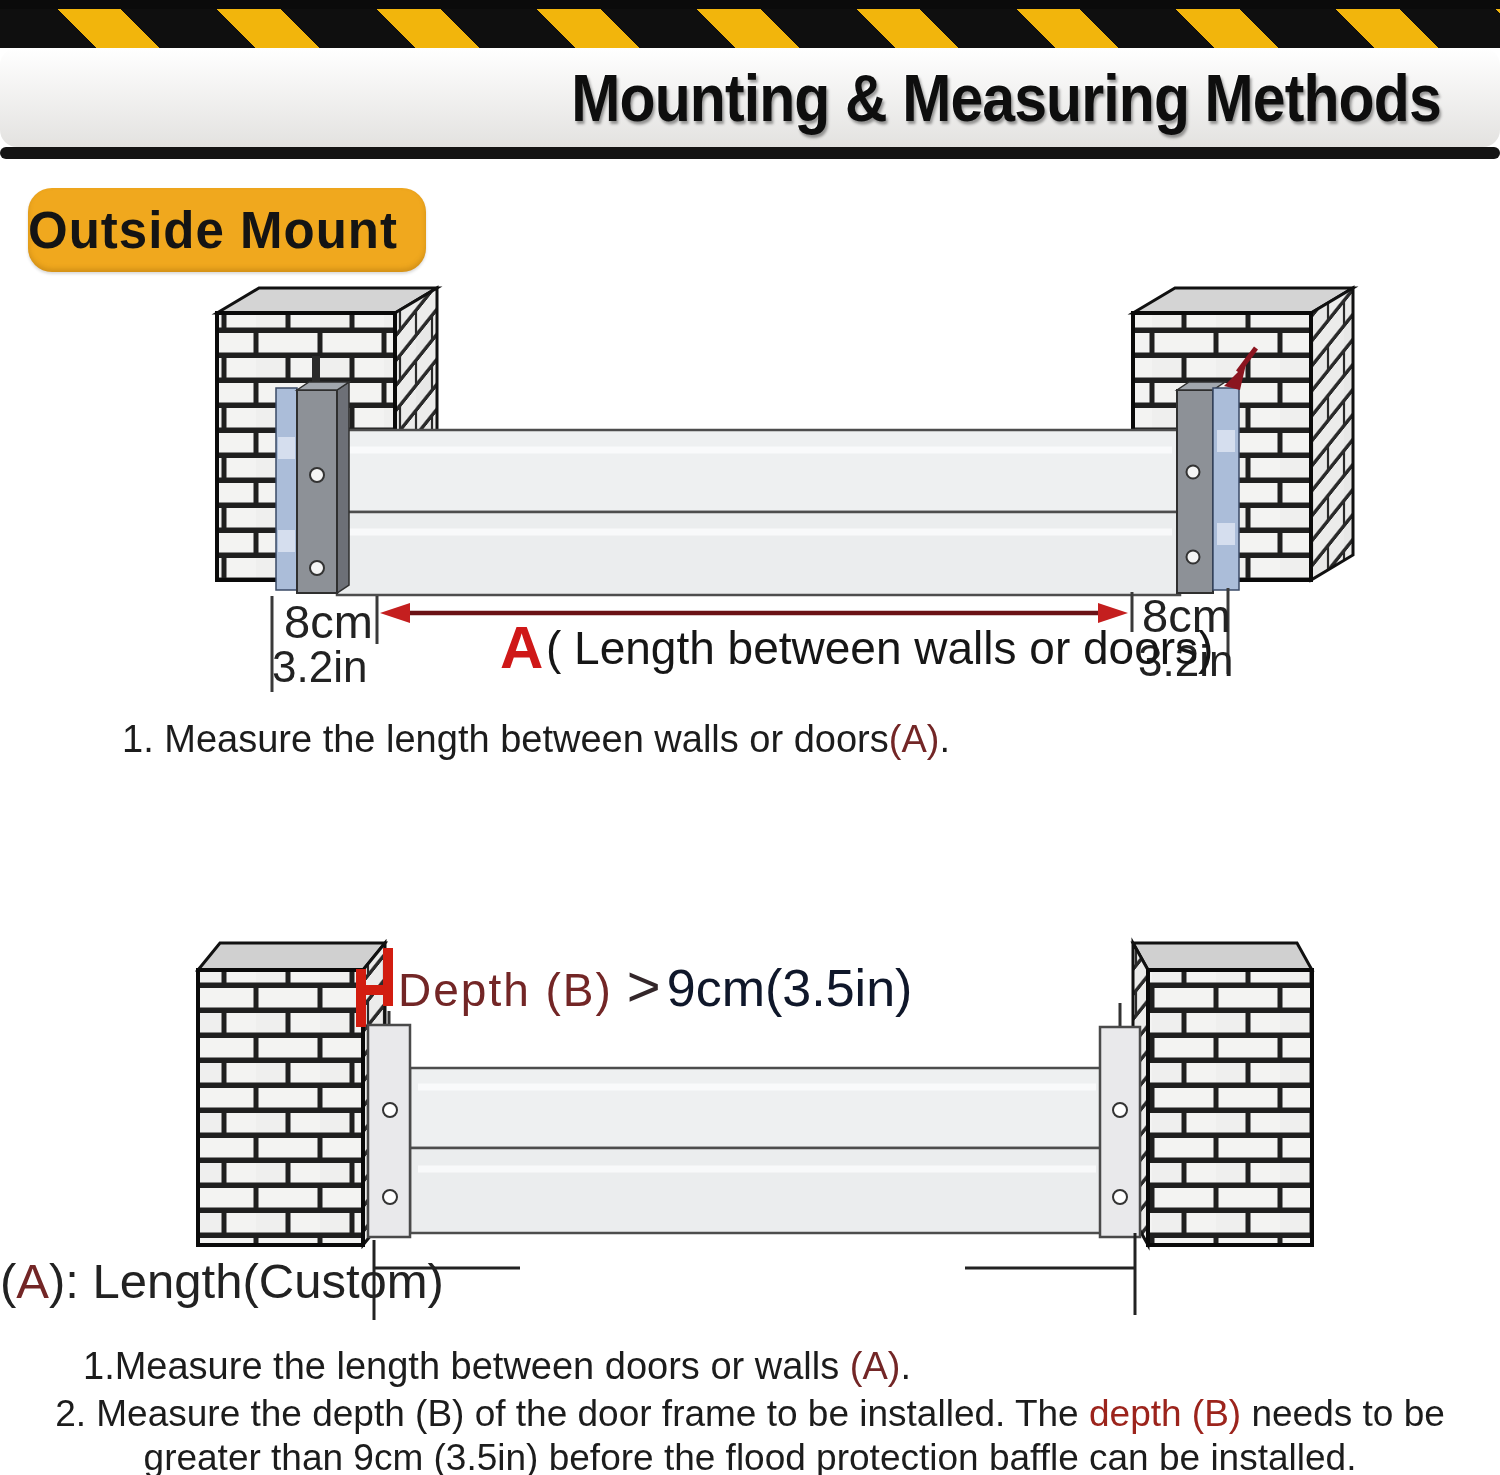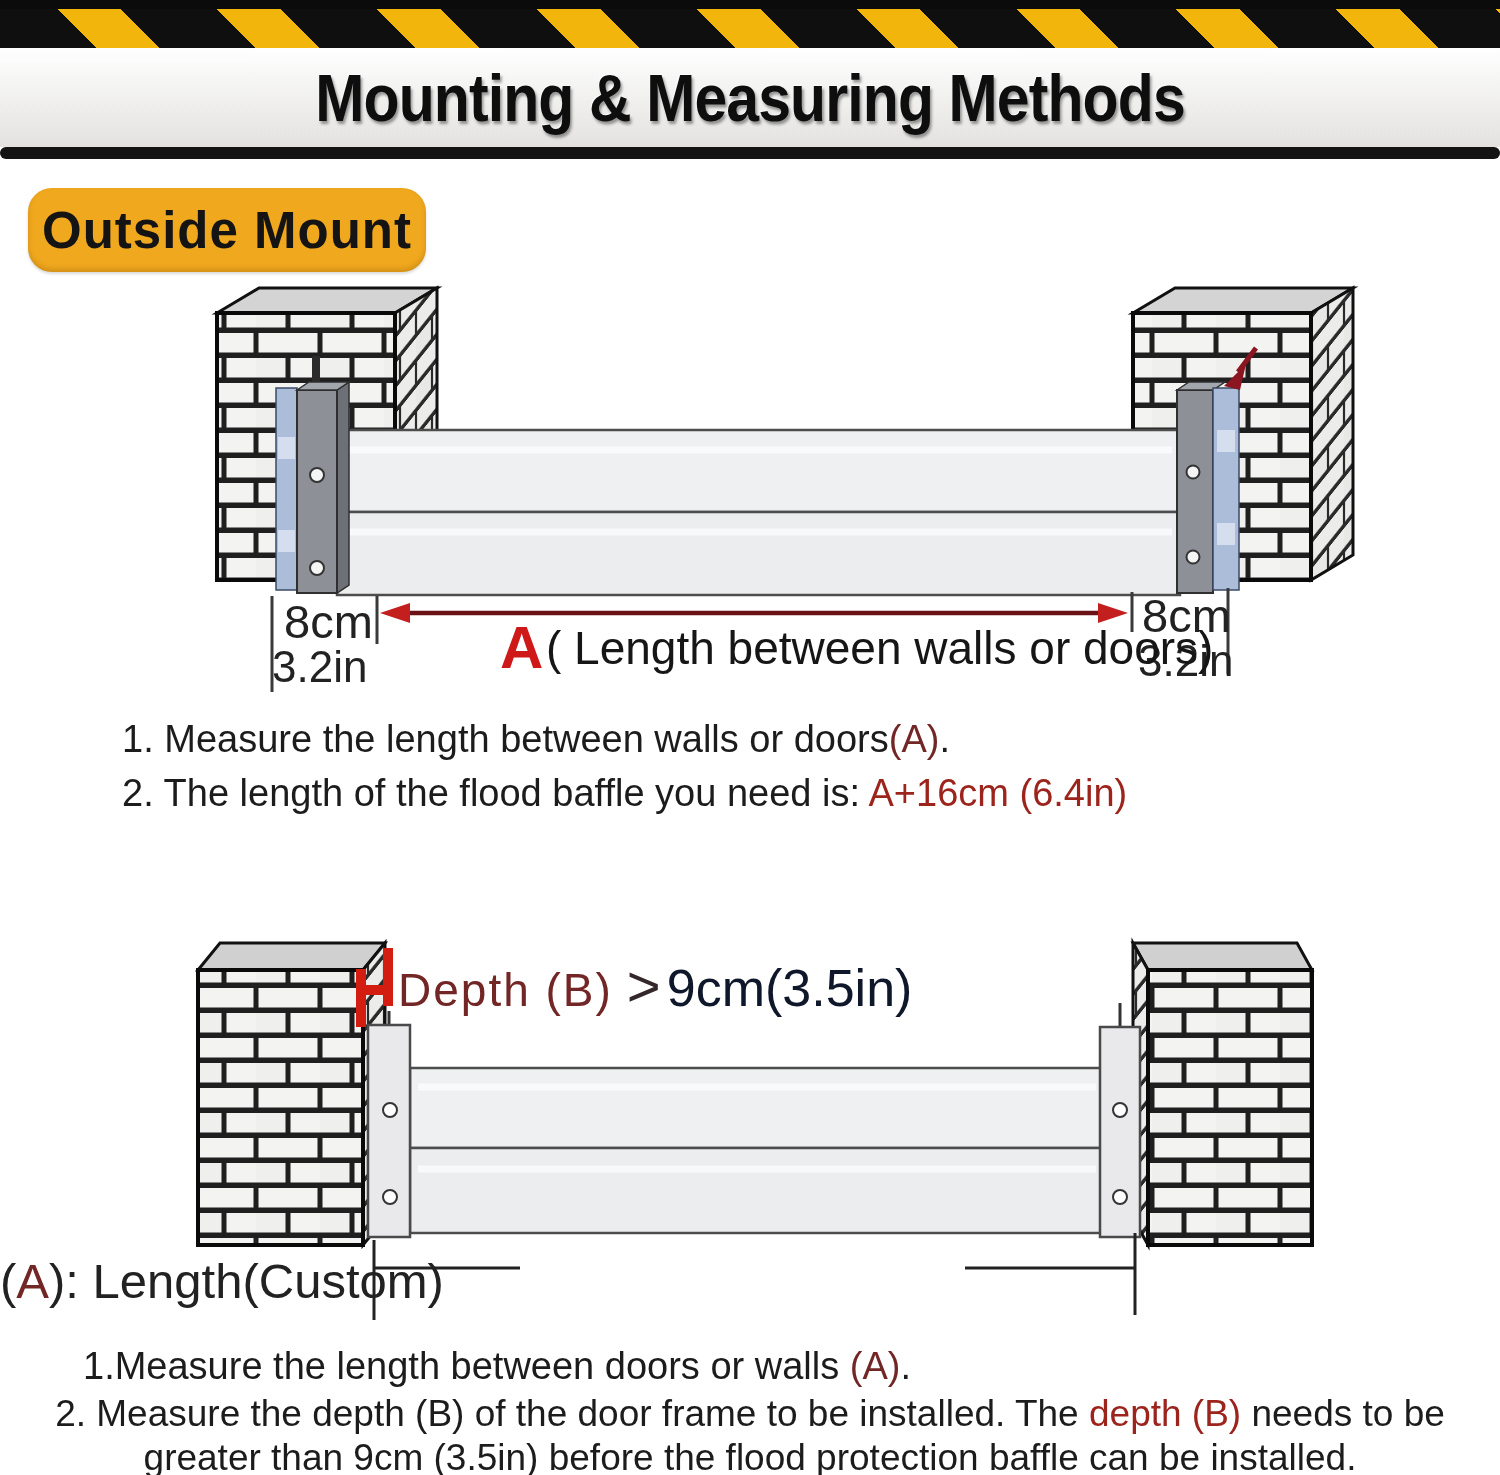--- a/index.html
+++ b/index.html
@@ -5,29 +5,29 @@
   html,body{margin:0;padding:0;background:#fff;}
   #page{position:relative;width:1500px;height:1475px;background:#fff;overflow:hidden;
         font-family:"Liberation Sans", sans-serif;color:#1c1c1c;}
   .abs{position:absolute;}
 
   
   #tape{left:0;top:0;width:1500px;height:48px;
         background:repeating-linear-gradient(45deg,#0f0f0f 0 68px,#f2b50c 68px 113px);}
   #tape-topbar{left:0;top:0;width:1500px;height:9px;background:#0b0b0b;}
   #title-band{left:0;top:48px;width:1500px;height:99px;
-        background:linear-gradient(#ffffff,#e3e2e0);display:flex;align-items:center;justify-content:center;}
+        background:linear-gradient(#ffffff,#e3e2e0);display:flex;align-items:center;justify-content:flex-end;border-radius:17px;}
   #page-title{font-size:67px;font-weight:700;letter-spacing:-1px;color:#0e0e0e;
         transform:scaleX(.88);white-space:nowrap;
         text-shadow:2px 3px 3px rgba(0,0,0,.38), -1px -1px 0 rgba(255,255,255,.65);}
   #divider-bar{left:0;top:147px;width:1500px;height:12px;background:#141414;border-radius:6px;}
 
   
   .badge{left:28px;width:398px;background:#f0a81e;border-radius:24px;
-         display:flex;align-items:center;justify-content:center;
+         display:flex;align-items:center;justify-content:flex-start;
          box-shadow:inset 0 -3px 5px rgba(120,70,0,.25), 0 2px 3px rgba(0,0,0,.15);}
   .badge span{font-size:51px;font-weight:600;color:#141414;letter-spacing:1px;}
   #badge-outside{top:188px;height:84px;}
   #badge-inside{top:840px;height:90px;}
 
   
   svg{display:block;}
   svg text{font-family:"Liberation Sans", sans-serif;}
   .dimtxt{font-size:47px;fill:#222;}
   .dimtxt2{font-size:44px;fill:#222;}
@@ -143,23 +143,20 @@
     <text x="272" y="402" class="dimtxt2">3.2in</text>
     <text x="1142" y="352" class="dimtxt">8cm</text>
     <text x="1138" y="396" class="dimtxt2">3.2in</text>
     <text x="500" y="388" class="biga">A</text>
     <text x="546" y="384" class="spanlbl">( Length between walls or doors)</text>
   </svg>
 
   <div class="step abs" style="left:122px;top:714px">
     <span>1. Measure the length between walls or doors</span><span class="maroon">(A)</span><span>.</span>
   </div>
-  <div class="step abs" style="left:122px;top:768px">
-    <span>2. The length of the flood baffle you need is: </span><span class="redval">A+16cm (6.4in)</span>
-  </div>
 
 
   <svg class="abs" style="left:0;top:935px" width="1500" height="400" viewBox="0 0 1500 400">
 
     <g>
       <polygon points="198,35 220,8 385,8 363,35" fill="#d0d0d0" stroke="#111" stroke-width="3"></polygon>
       <polygon points="363,35 385,8 385,283 363,310" fill="url(#brickS)" stroke="#111" stroke-width="3"></polygon>
       <rect x="198" y="35" width="165" height="275" fill="url(#brick)" stroke="#0a0a0a" stroke-width="4"></rect>
     </g>
 

